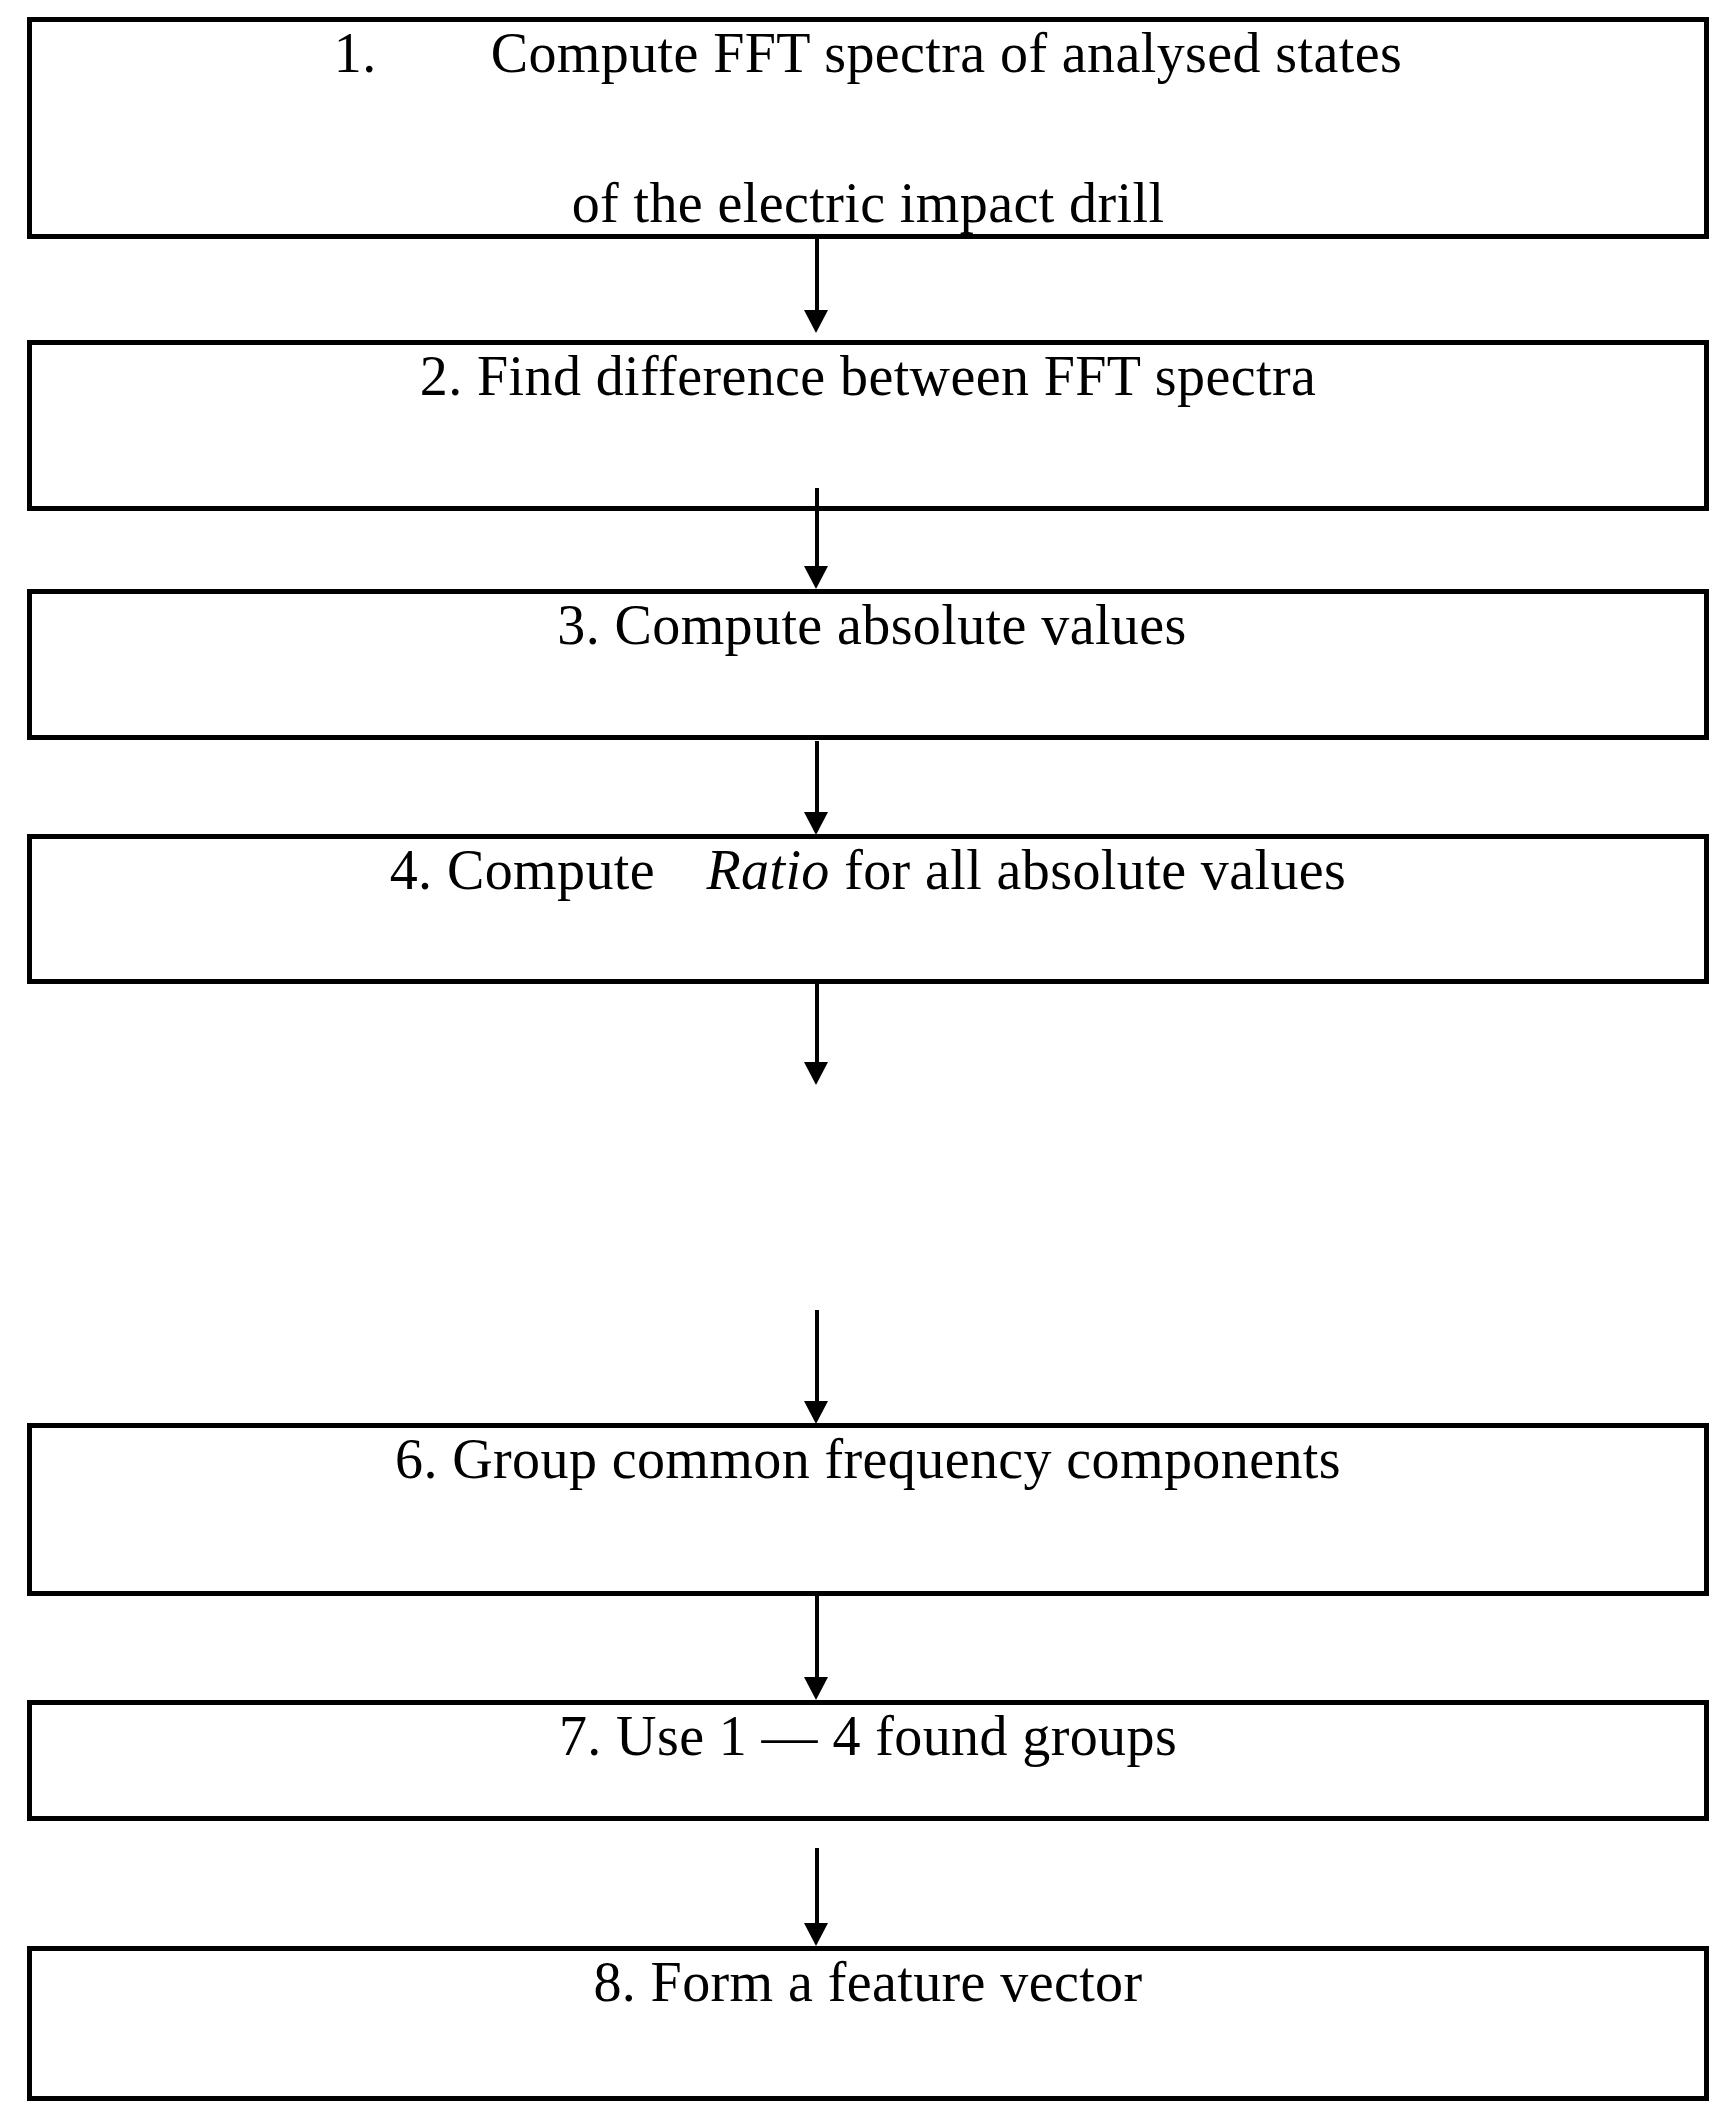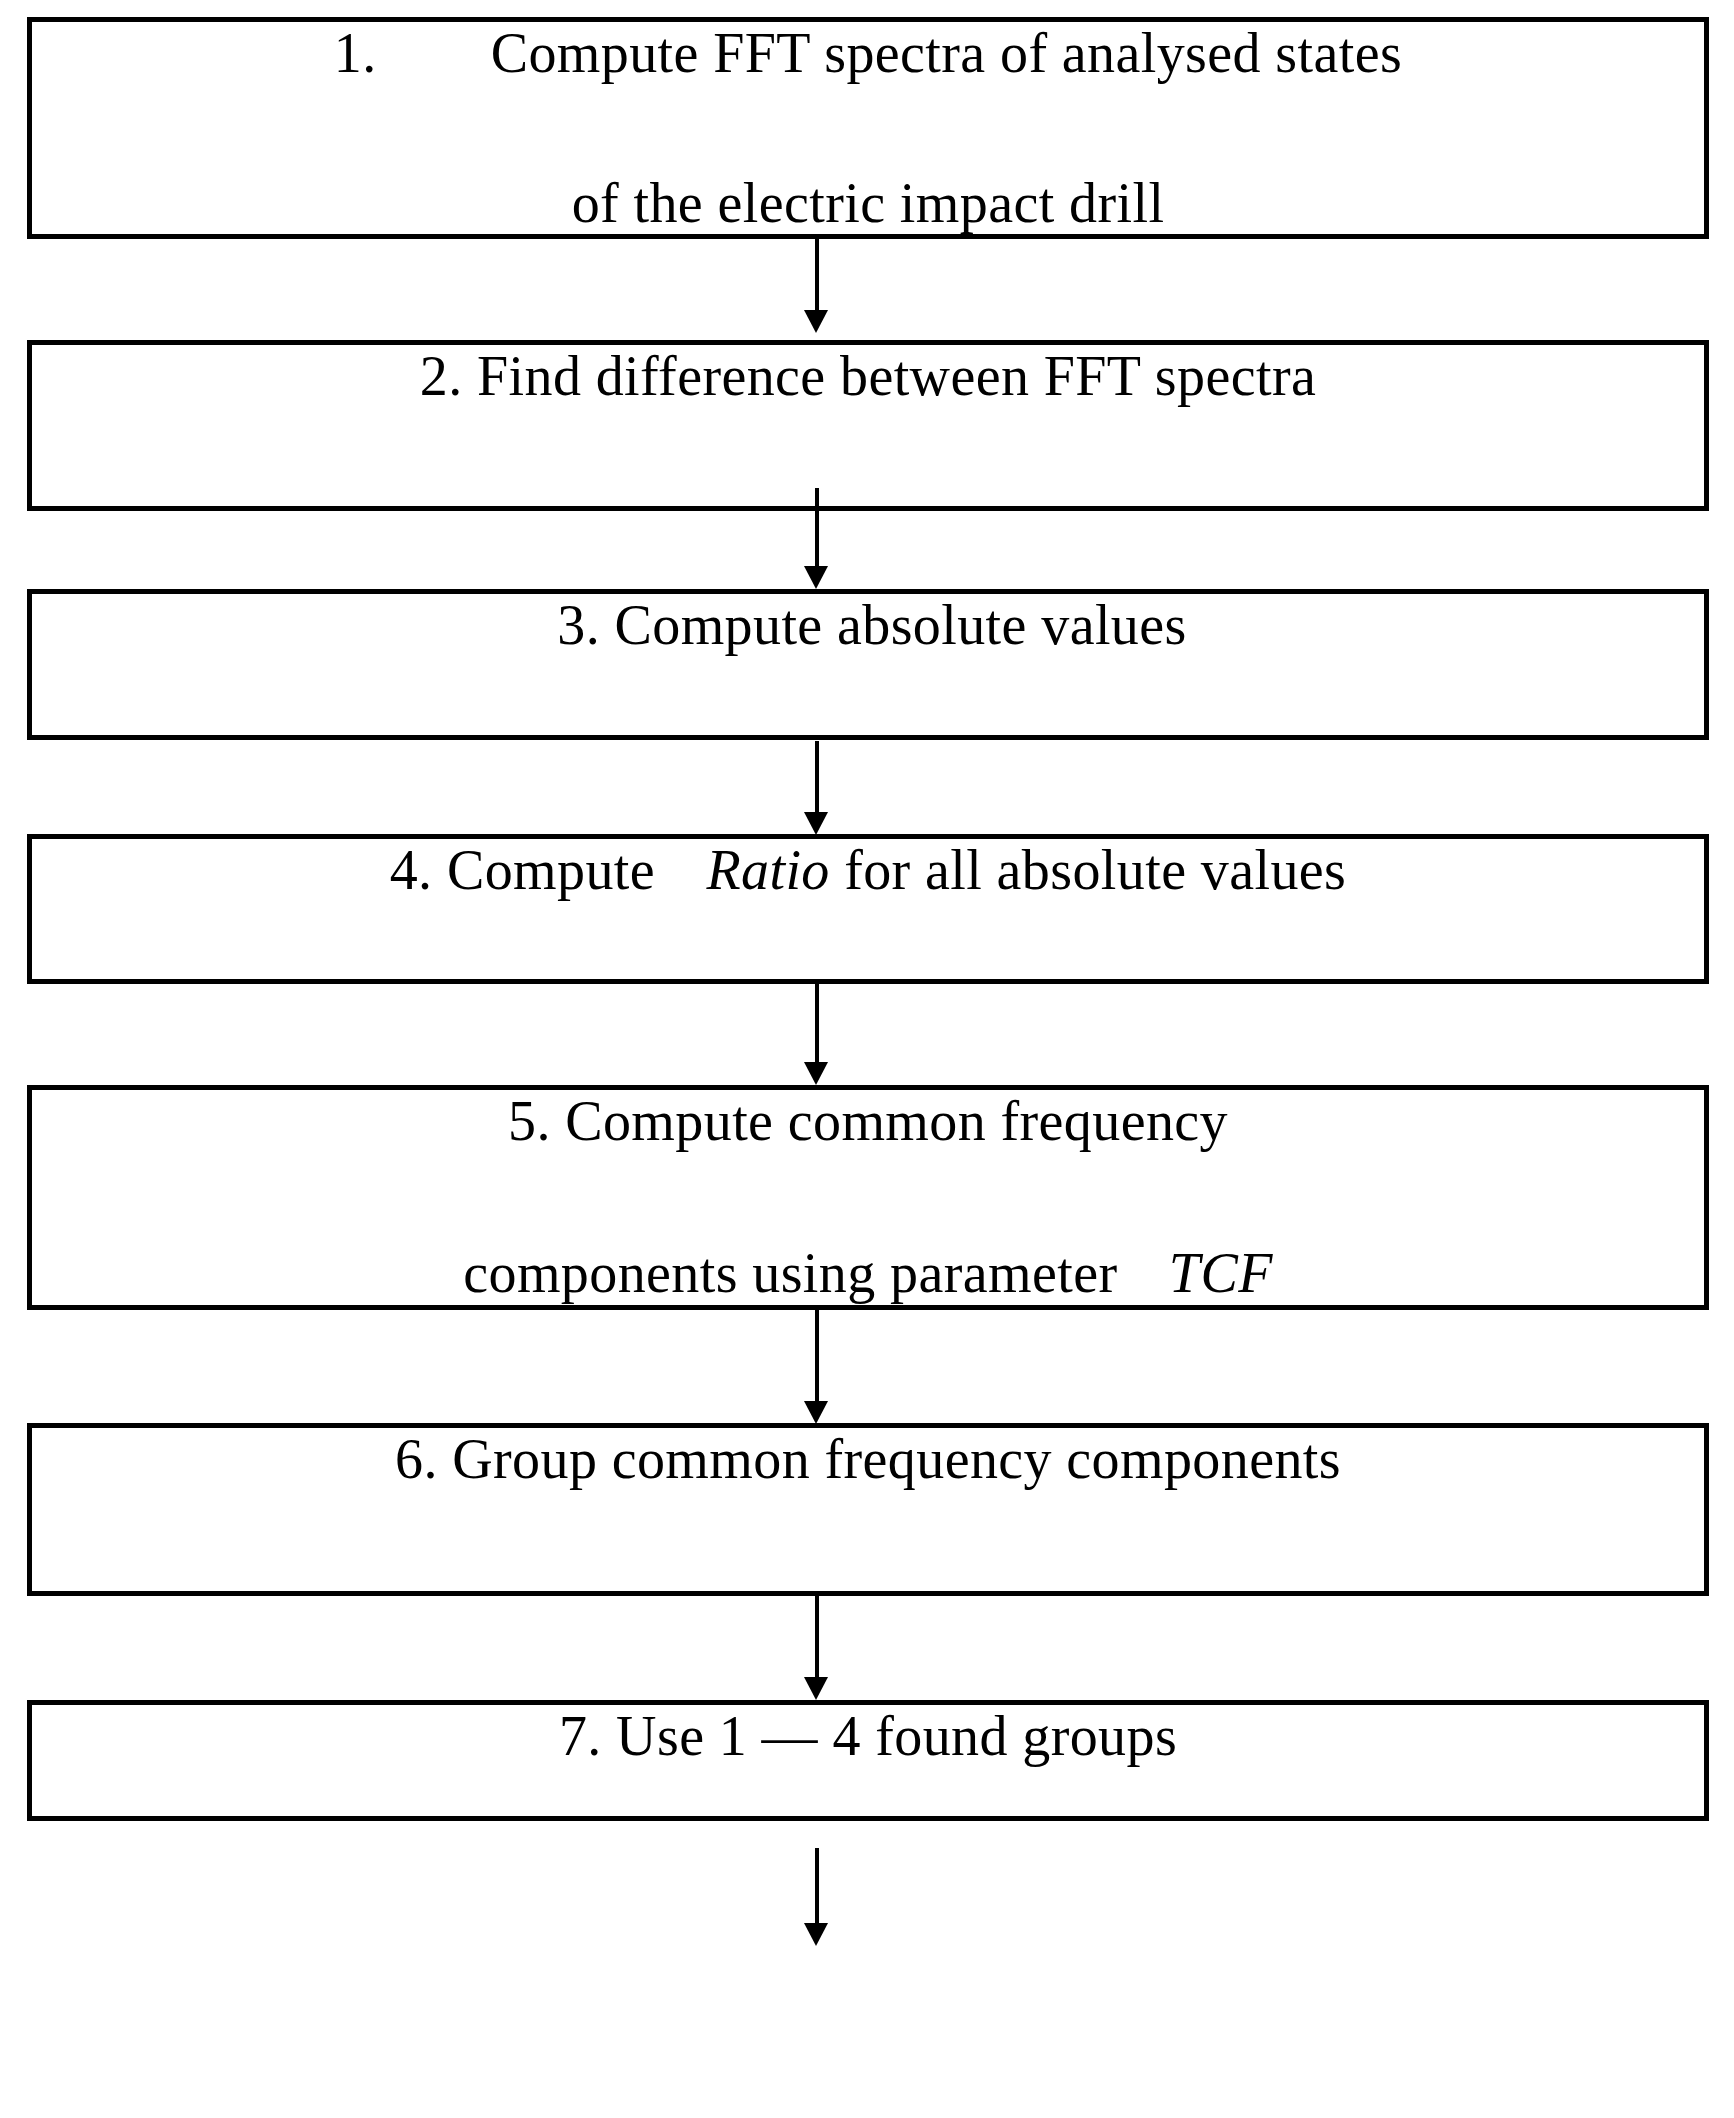--- a/index.html
+++ b/index.html
@@ -133,24 +133,20 @@
 
   <div class="step-box" id="box-4">
     <span class="step-line"><span>4. Compute </span><span class="em-italic">Ratio</span><span> for all absolute values</span></span>
   </div>
 
   <div class="connector" id="conn-4">
     <span class="shaft"></span>
     <span class="head"></span>
   </div>
 
-  <div class="step-box" id="box-5">
-    <span class="step-line">5. Compute common frequency</span>
-    <span class="step-line"><span>components using parameter </span><span class="em-italic">TCF</span></span>
-  </div>
 
   <div class="connector" id="conn-5">
     <span class="shaft"></span>
     <span class="head"></span>
   </div>
 
   <div class="step-box" id="box-6">
     <span class="step-line">6. Group common frequency components</span>
   </div>
 
@@ -161,15 +157,18 @@
 
   <div class="step-box" id="box-7">
     <span class="step-line">7. Use 1 — 4 found groups</span>
   </div>
 
   <div class="connector" id="conn-7">
     <span class="shaft"></span>
     <span class="head"></span>
   </div>
 
+  <div class="step-box" id="box-8">
+    <span class="step-line">8. Form a feature vector</span>
+  </div>
 
 </div>
 
 
 </body></html>

